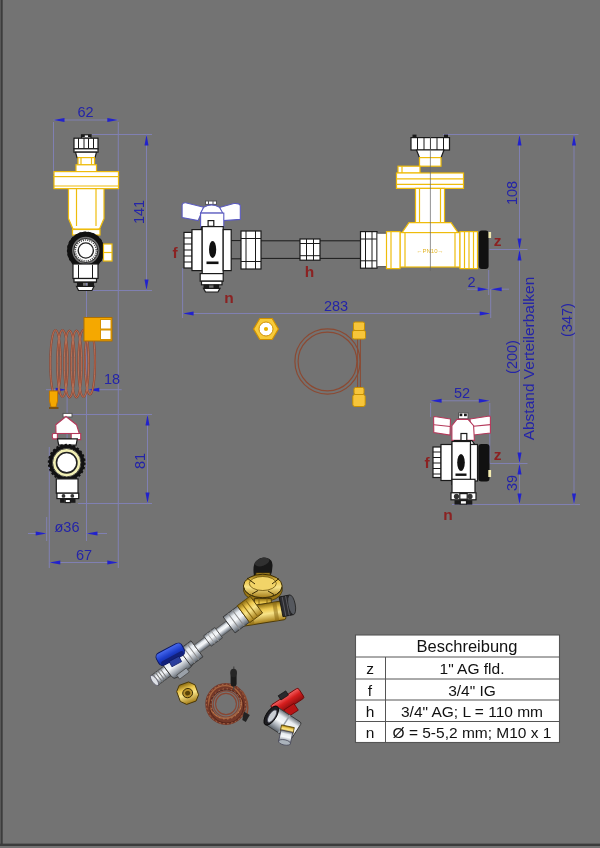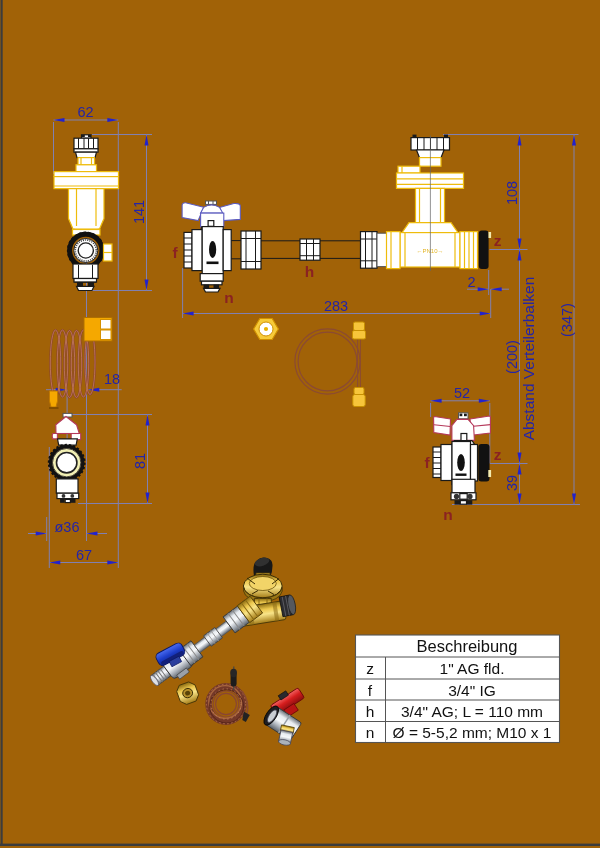--- a/index.html
+++ b/index.html
@@ -1,16 +1,16 @@
 <!DOCTYPE html>
 <html><head>
 <meta charset="utf-8">
 <style>
 html,body{margin:0;padding:0;background:#fff;}
-#page{position:relative;width:600px;height:848px;background:#a16207;overflow:hidden;}
+#page{position:relative;width:600px;height:848px;background:#737373;overflow:hidden;}
 svg{position:absolute;left:0;top:0;}
 text{font-family:"Liberation Sans",sans-serif;}
 .t{fill:#2424a8;font-size:14.5px;}
 .r{fill:#8b2222;font-size:15.5px;font-weight:bold;}
 .d{stroke:#8080b2;stroke-width:1;fill:none;}
 .y{stroke:#eebc0c;stroke-width:1.2;fill:#fff;}
 .yn{stroke:#eebc0c;stroke-width:1.2;fill:none;}
 .k{stroke:#1a1a1a;stroke-width:1.2;fill:#fff;}
 .kn{stroke:#1a1a1a;stroke-width:1;fill:none;}
 .g{stroke:#555;stroke-width:1;fill:#fff;}

